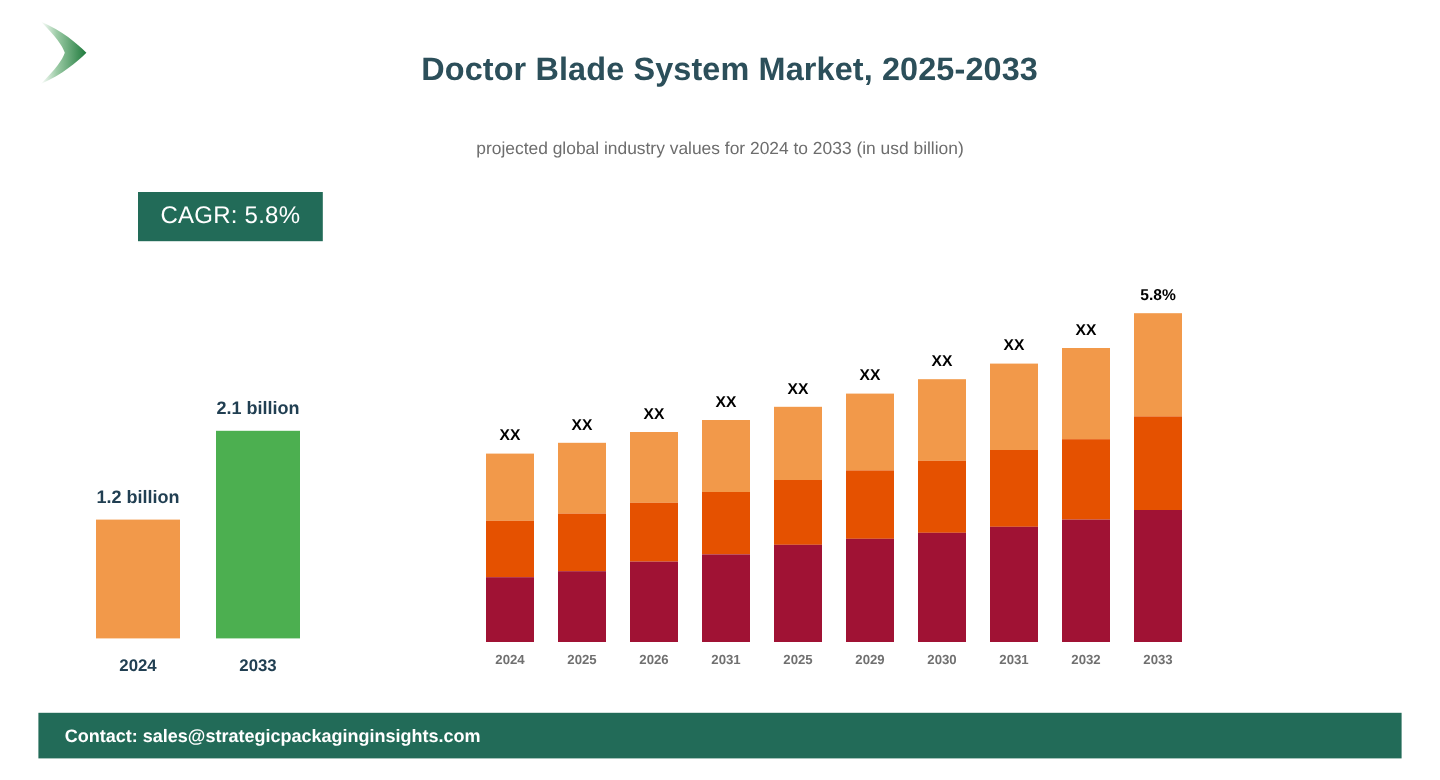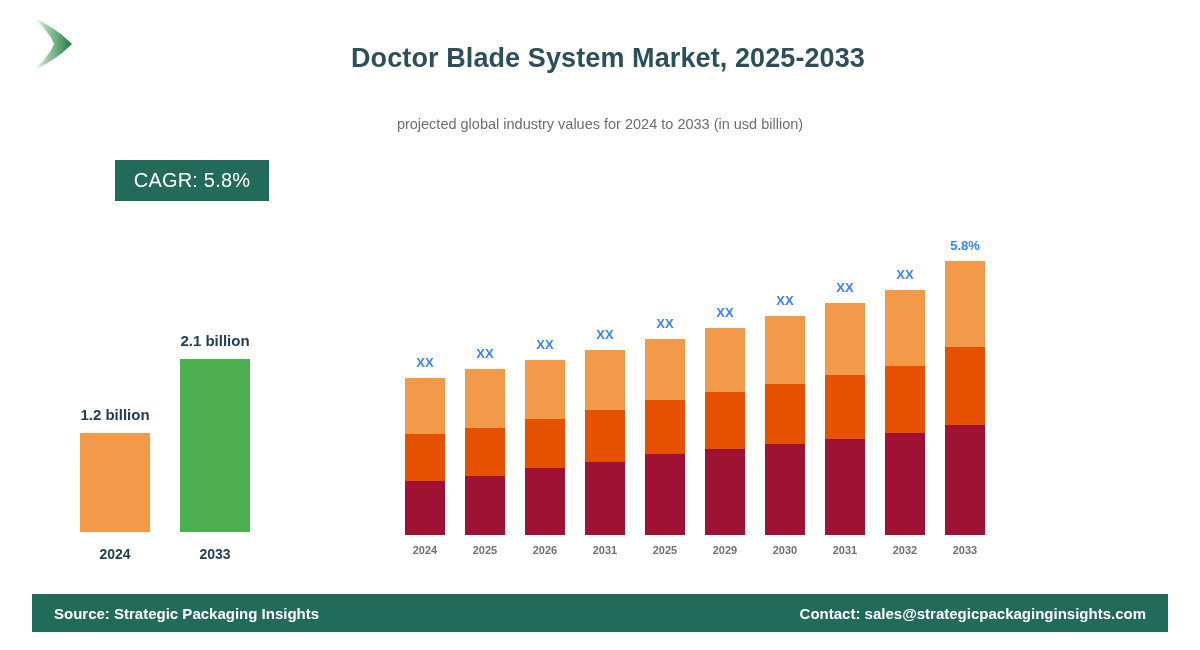--- a/index.html
+++ b/index.html
@@ -160,21 +160,21 @@
     flex-direction: column;
   }
   .seg { width: 100%; }
   .stk-label {
     position: absolute;
     left: -25px;
     width: 90px;
     text-align: center;
     font-size: 13px;
     font-weight: bold;
-    color: #3b82f6;
+    color: #000000;
     white-space: nowrap;
   }
   .stk-year {
     position: absolute;
     bottom: 4px;
     left: -15px;
     width: 70px;
     text-align: center;
     font-size: 11px;
     font-weight: bold;
@@ -322,15 +322,14 @@
         <div class="seg" style="background: rgb(242, 153, 74); height: 31.4286%;"></div>
         <div class="seg" style="background: rgb(229, 81, 0); height: 28.5714%;"></div>
         <div class="seg" style="background: rgb(160, 18, 52); height: 40%;"></div>
       </div>
       <div class="stk-label" style="bottom: 307px;">5.8%</div>
       <div class="stk-year">2033</div>
     </div>
   </div>
 
 <div id="footer-bar">
-  <div class="footer-text">Source: Strategic Packaging Insights</div>
   <div class="footer-text">Contact: sales@strategicpackaginginsights.com</div>
 </div>
 
 </body></html>

